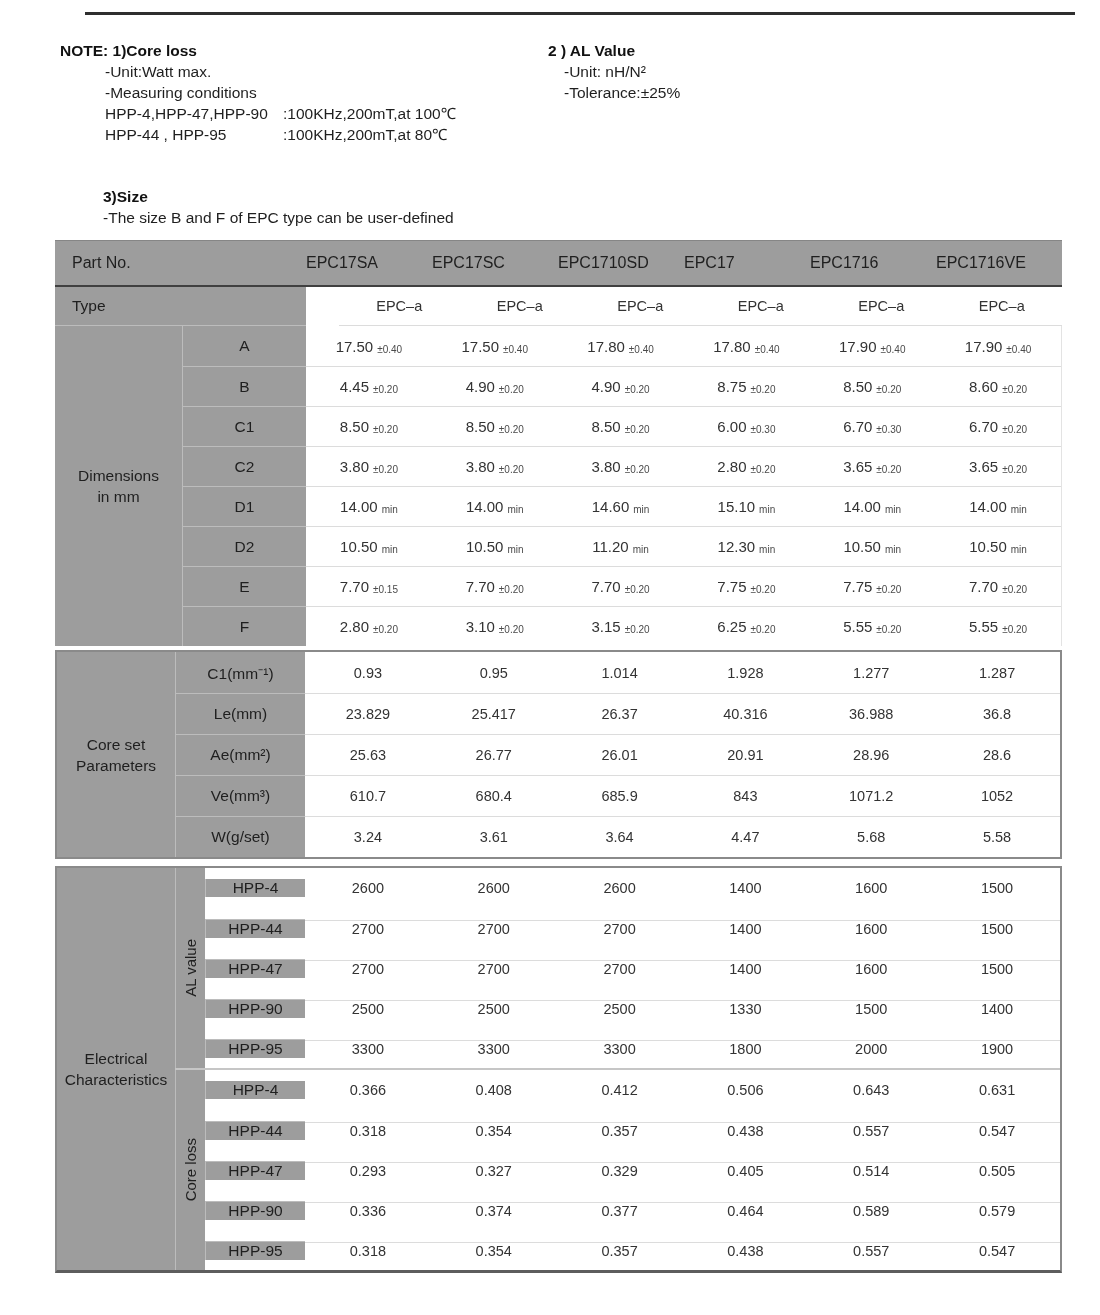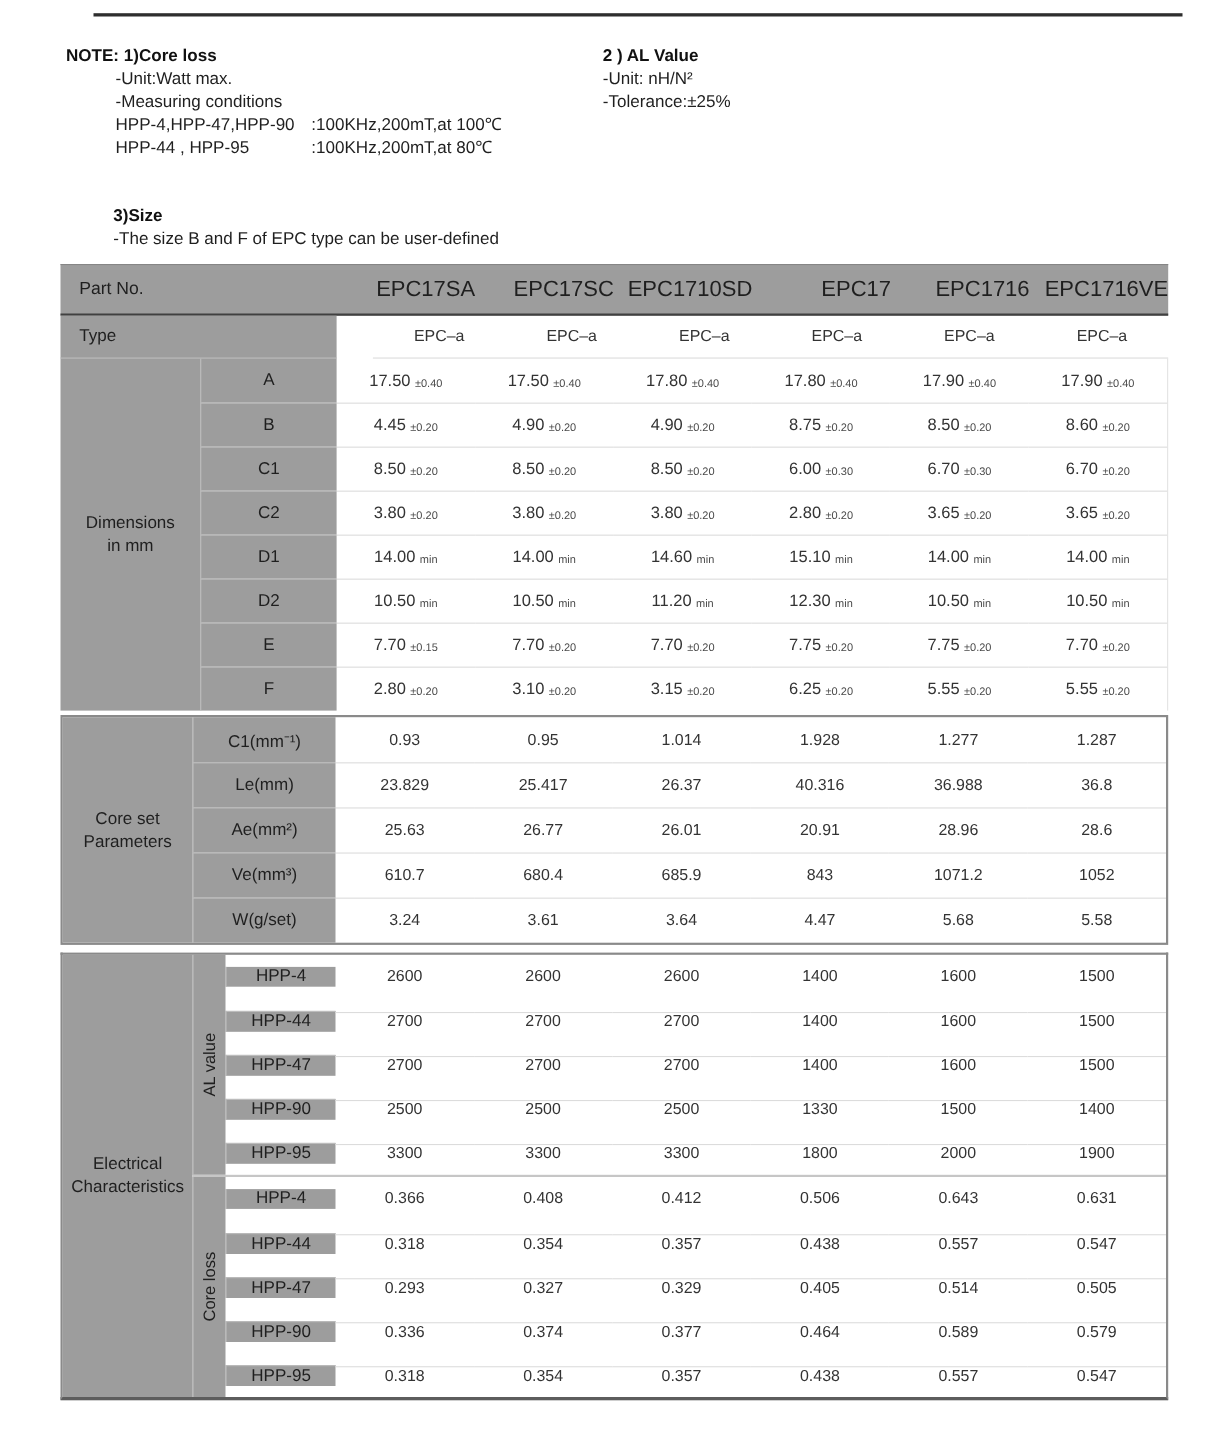--- a/index.html
+++ b/index.html
@@ -18,32 +18,32 @@
   .top-rule{position:absolute;left:85px;top:12px;width:990px;height:3px;background:#2e2e2e;}
 
   
   .note{position:absolute;font-size:15.5px;line-height:21px;}
   .note-title{font-weight:bold;color:#111;}
   .n1{left:60px;top:40px;}
   .n1 .note-body{margin-left:45px;}
   .cond{display:flex;}
   .cond .parts{width:178px;flex:0 0 auto;}
   .n2{left:548px;top:40px;}
-  .n2 .note-body{}
+  .n2 .note-body{margin-left:16px;}
   .n3{left:103px;top:186px;}
 
   
   .blk{position:absolute;left:55px;width:1007px;box-sizing:border-box;}
   .cellc{display:flex;align-items:center;justify-content:center;}
 
   
   .b1{top:240px;}
   .partno-row{display:flex;height:47px;background:var(--gray);align-items:center;border-top:1px solid #868686;border-bottom:2px solid var(--dark-line);box-sizing:border-box;}
   .partno-label{width:251px;padding-left:17px;box-sizing:border-box;font-size:16px;}
-  .col-head{flex:1;text-align:right;font-size:20px;}
+  .col-head{flex:1;text-align:left;font-size:16px;}
   .type-row{display:flex;height:39px;}
   .type-label{width:251px;background:var(--gray);display:flex;align-items:center;padding-left:17px;box-sizing:border-box;font-size:15.5px;border-bottom:1px solid var(--gray-line);}
   .type-cells{flex:1;display:flex;border-bottom:1px solid var(--white-line);box-sizing:border-box;margin-left:33px;}
   .type-cell{flex:1;font-size:14.5px;color:var(--val);}
   .dims{display:flex;border-right:1px solid #e3e3e3;box-sizing:border-box;}
   .dim-group{width:127px;background:var(--gray);display:flex;flex-direction:column;align-items:center;justify-content:center;font-size:15.5px;line-height:21px;}
   .dim-rows{flex:1;display:flex;flex-direction:column;}
   .dim-row{display:flex;height:40px;}
   .dim-label{width:124px;background:var(--gray);border-left:1px solid var(--gray-line);box-sizing:border-box;font-size:15.5px;}
   .dim-row:not(:first-child) .dim-label{border-top:1px solid var(--gray-line);}

